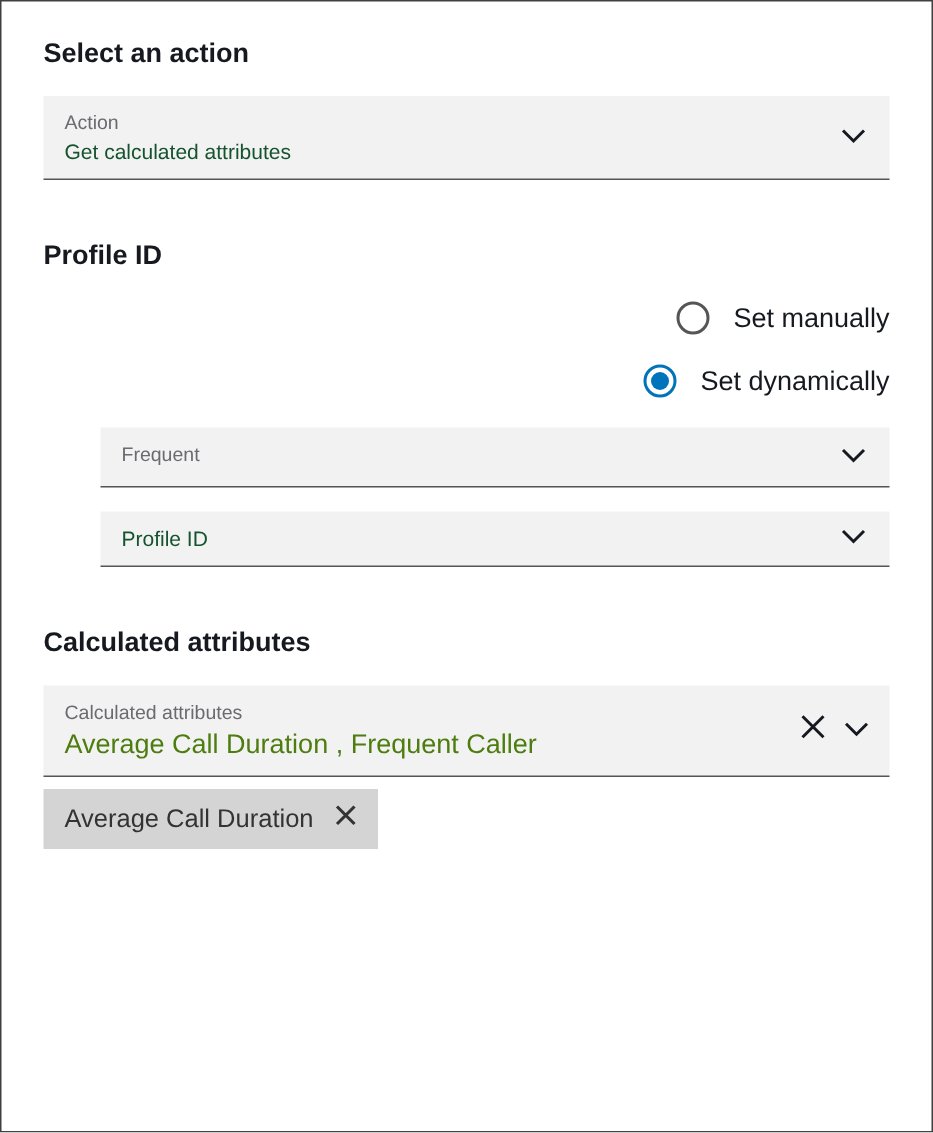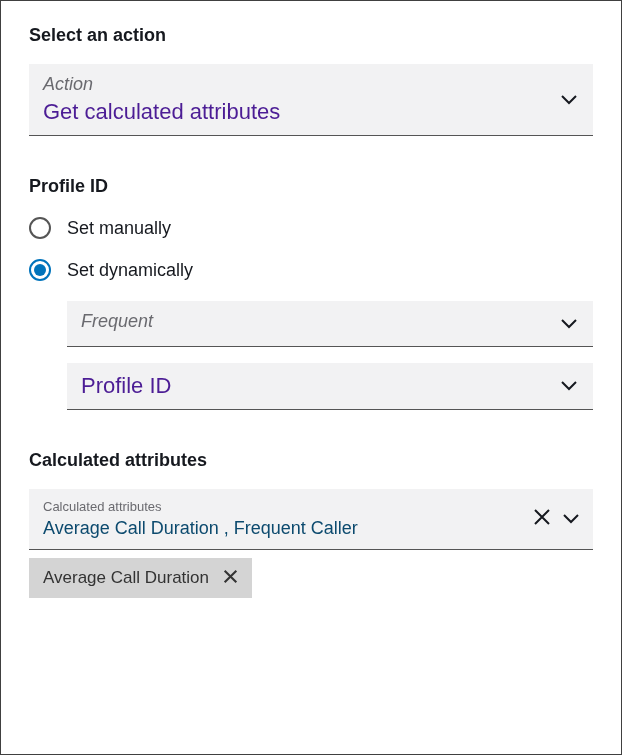--- a/index.html
+++ b/index.html
@@ -26,28 +26,27 @@
       margin-bottom: 18px;
     }
     .dropdown {
       background: #f2f2f3;
       border-bottom: 1px solid #555;
       padding: 10px 14px 10px 14px;
       position: relative;
       cursor: pointer;
     }
     .dropdown-label {
-      font-size: 18px;
+      font-size: 13px;
       color: #6a6a6f;
       margin-bottom: 4px;
-      font-style: italic;
     }
     .dropdown-value {
-      font-size: 22px;
-      color: #4c1d95;
+      font-size: 14px;
+      color: #14532d;
     }
     .dropdown-caret {
       position: absolute;
       right: 16px;
       top: 50%;
       transform: translateY(-50%);
     }
     .caret-svg {
       width: 16px;
       height: 10px;
@@ -57,20 +56,21 @@
     }
     .radio-group {
       margin-top: 20px;
     }
     .radio-row {
       display: flex;
       align-items: center;
       gap: 16px;
       margin-bottom: 20px;
       cursor: pointer;
+      justify-content: flex-end;
     }
     .radio-circle {
       width: 22px;
       height: 22px;
       border: 2px solid #555;
       border-radius: 50%;
       display: flex;
       align-items: center;
       justify-content: center;
       flex-shrink: 0;
@@ -101,21 +101,21 @@
       padding: 10px 14px 10px 14px;
       position: relative;
     }
     .multi-dropdown-label {
       font-size: 13px;
       color: #6a6a6f;
       margin-bottom: 4px;
     }
     .multi-dropdown-value {
       font-size: 18px;
-      color: #0c4a6e;
+      color: #4d7c0f;
     }
     .multi-dropdown-icons {
       position: absolute;
       right: 14px;
       top: 50%;
       transform: translateY(-50%);
       display: flex;
       align-items: center;
       gap: 12px;
     }

